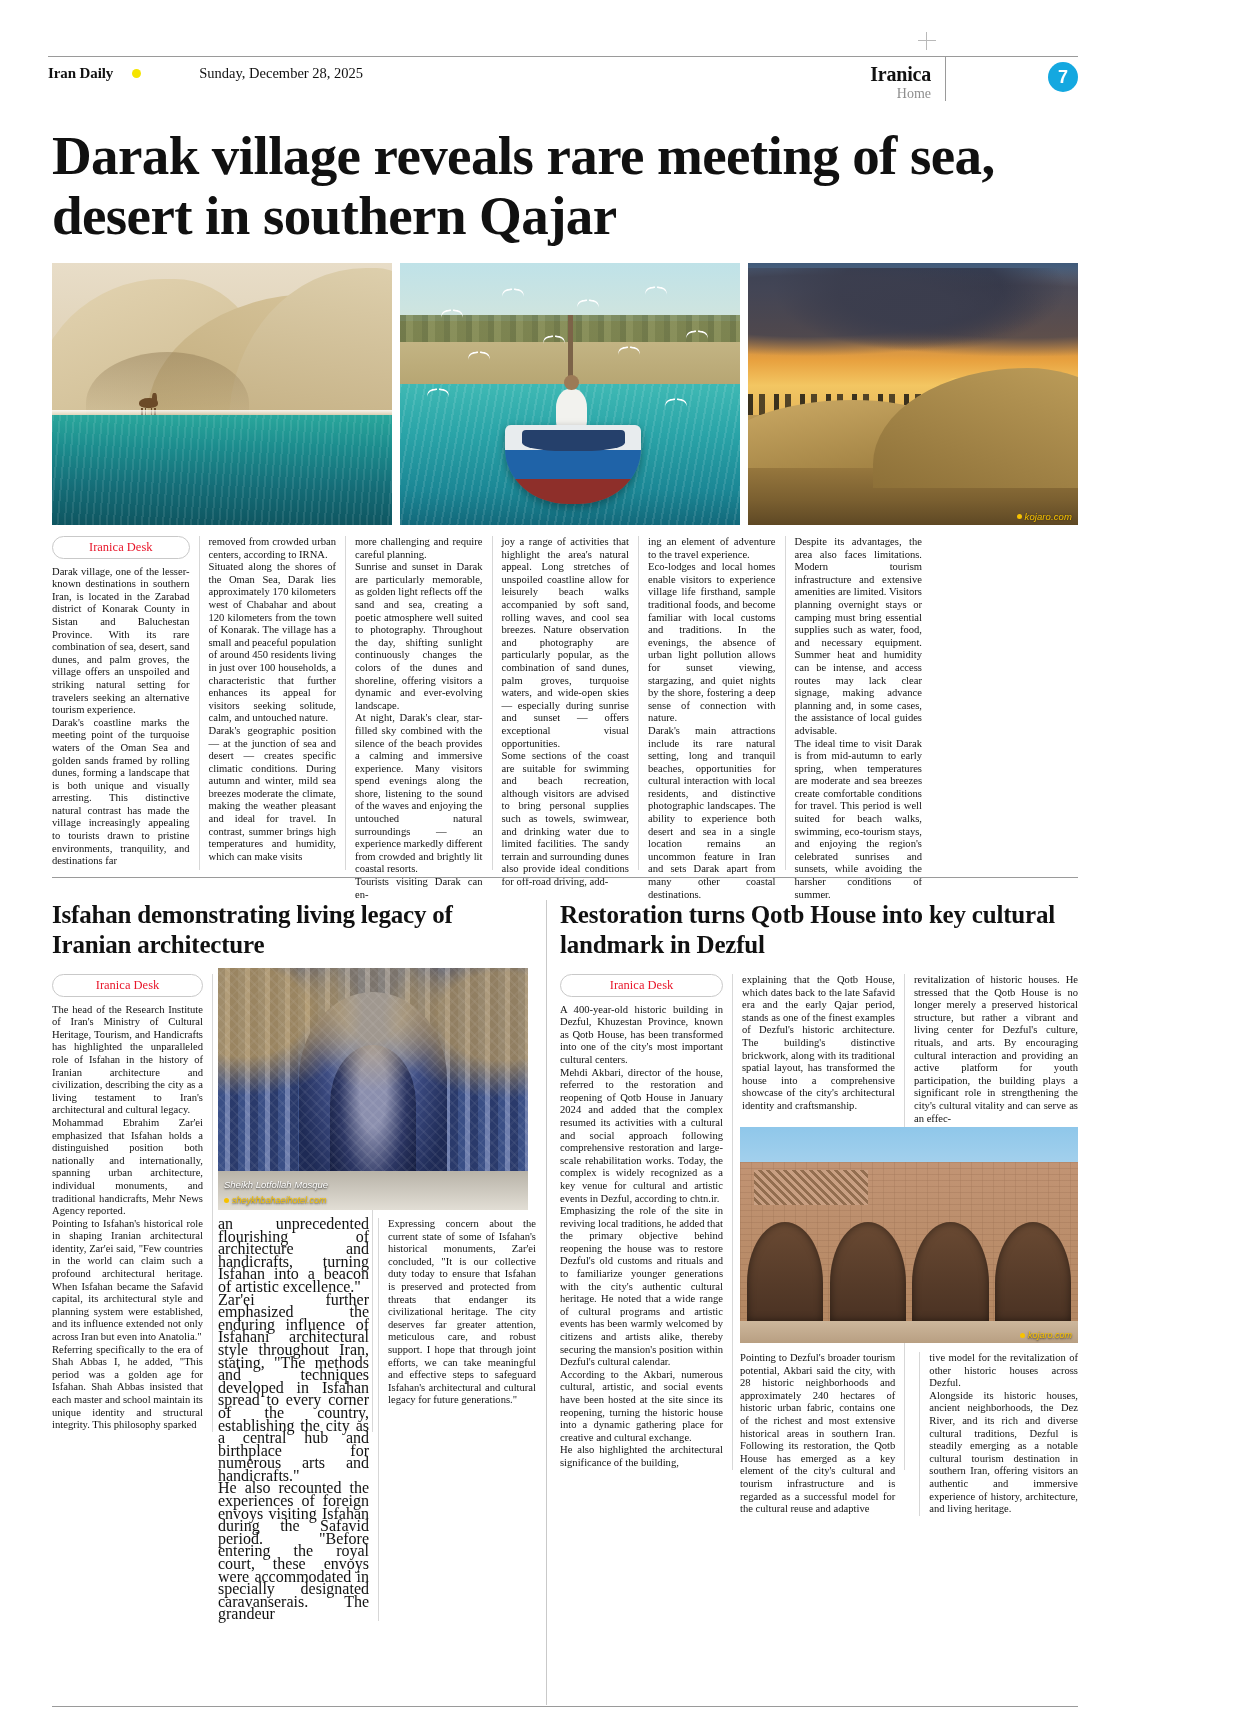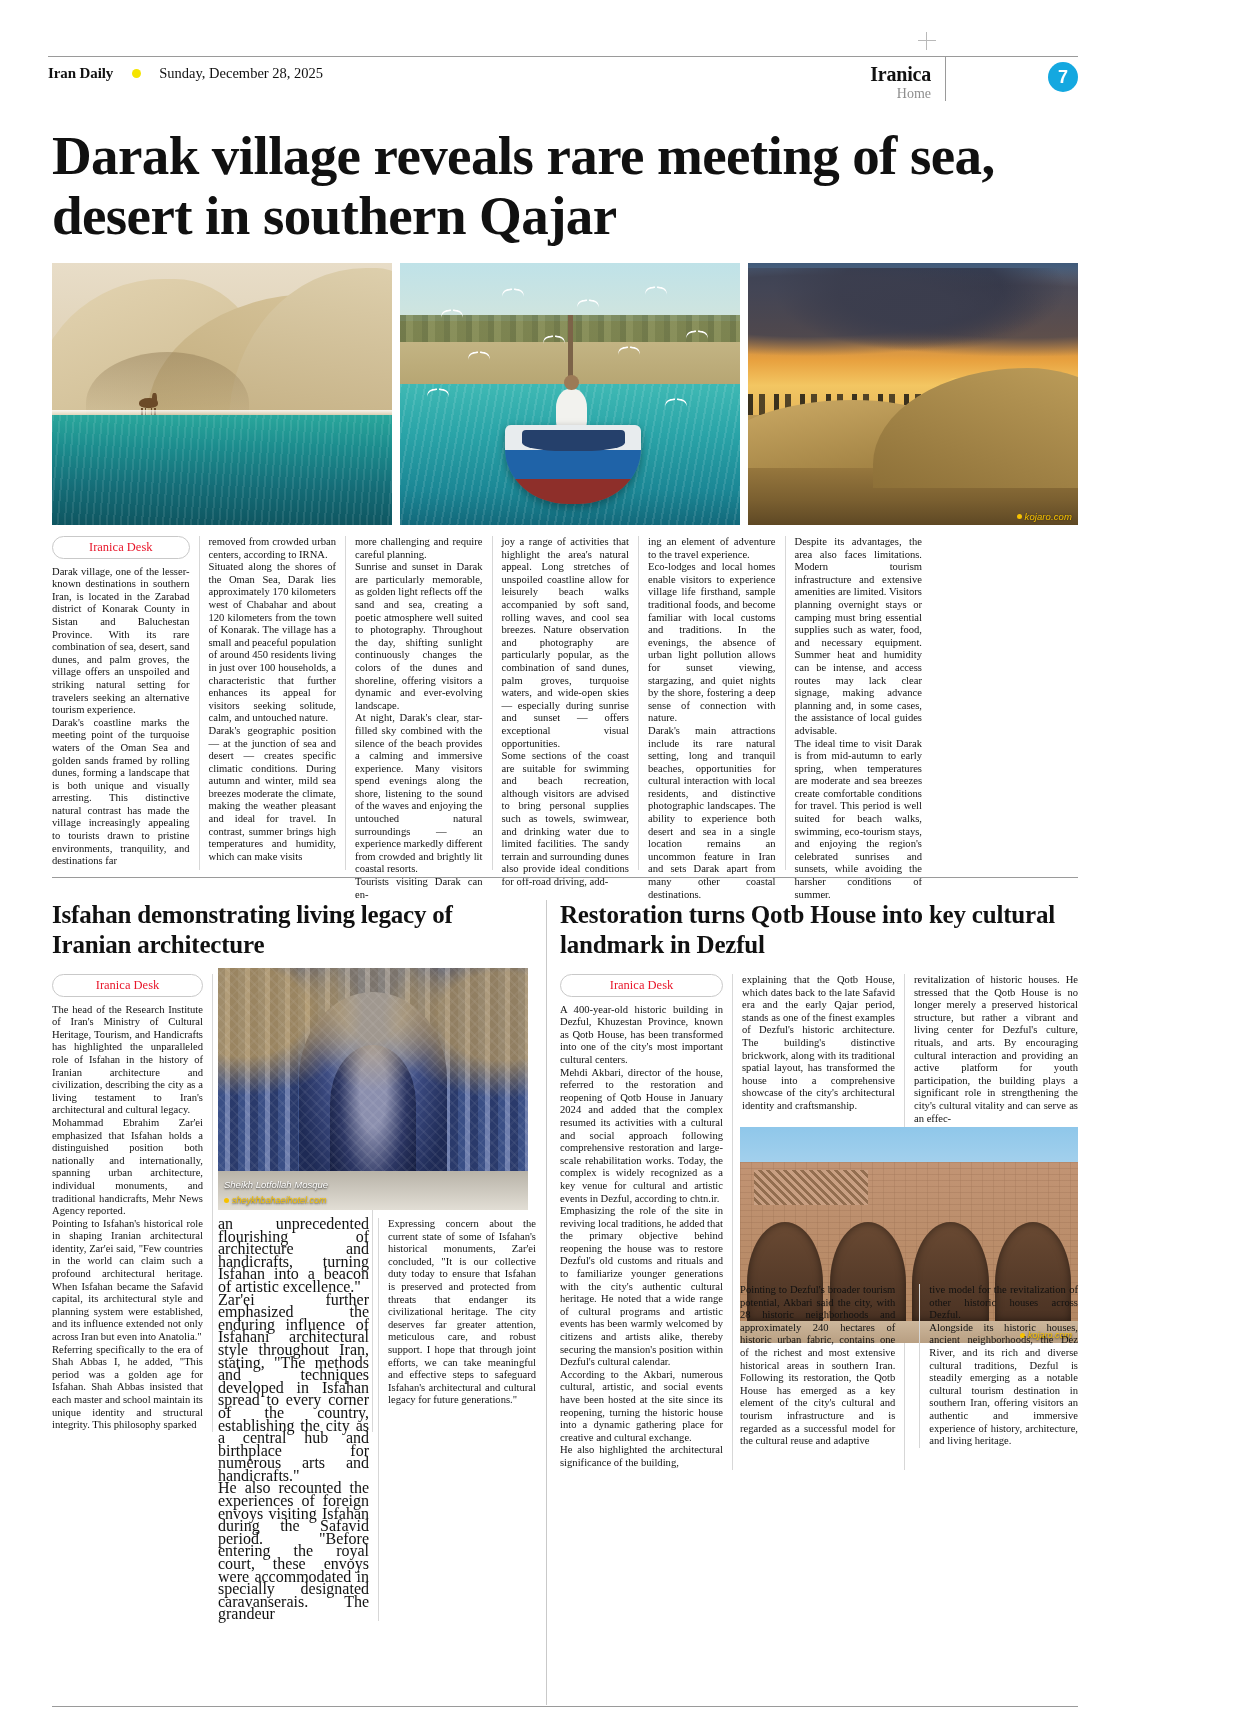--- a/index.html
+++ b/index.html
@@ -24,21 +24,21 @@
     position: absolute; left: 48px; top: 56px; width: 1030px; height: 48px;
     border-top: 1px solid #9a9a9a;
     display: flex; align-items: flex-start;
   }
   .mh-left { display: flex; align-items: baseline; padding-top: 8px; gap: 12px; }
   .mh-brand { font-weight: bold; font-size: 15px; letter-spacing: -0.1px; }
   .mh-dot {
     display: inline-block; width: 9px; height: 9px; border-radius: 50%;
     background: #f5e400; margin: 0 6px 0 7px;
   }
-  .mh-date { font-size: 14.5px; }
+  .mh-date { font-size: 14.5px; margin-left: 40px; }
   .mh-right {
     position: absolute; right: 0; top: 0; display: flex; align-items: flex-start; height: 48px;
   }
   .mh-section { text-align: right; padding-top: 6px; padding-right: 14px; border-right: 1px solid #9a9a9a; height: 44px;}
   .mh-section-title { font-weight: bold; font-size: 20px; line-height: 22px; letter-spacing: -0.2px; }
   .mh-section-sub { font-size: 14px; color: #8e8e8e; line-height: 17px; }
   .mh-pagenum {
     width: 30px; height: 30px; border-radius: 50%;
     background: #14a8e0; color: #fff; font-weight: bold; font-size: 18px;
     display: flex; align-items: center; justify-content: center;
@@ -235,21 +235,21 @@
   .dez-ground { position:absolute; left:0; right:0; bottom:0; height:10%;
      background: linear-gradient(#cdb79c,#b89f82); }
   .dez-credit {
     position:absolute; right:6px; bottom:3px; font-size:9px; font-style:italic; color:#f7c200;
     font-family:"Liberation Sans", sans-serif; text-shadow:0 1px 2px rgba(0,0,0,.8);
     display:flex; align-items:center; gap:3px;
   }
   .dez-credit .bullet { width:5px;height:5px;border-radius:50%;background:#f7c200;display:inline-block;}
 
   
-  .dez-under { position:absolute; left:740px; top:1284px; width:338px; display:flex;gap:15px; }
+  .dez-under { position:absolute; left:740px; top:1352px; width:338px; display:flex;gap:15px; }
   .du1 { width:172px; padding-right:9px; font-size:10.6px; line-height:12.6px; text-align:justify; hyphens:auto;}
   .du2 { width:166px; padding-left:9px; border-left:1px solid #d7d7d7; font-size:10.6px; line-height:12.6px; text-align:justify; hyphens:auto;}
 
   
   .isf-under { position:absolute; left:218px; top:1218px; width:318px; display:flex; }
   .iu1 { width:160px; padding-right:9px; font-size:16px; line-height:12.6px; text-align:justify; hyphens:auto;}
   .iu2 { width:158px; padding-left:9px; border-left:1px solid #d7d7d7; font-size:10.6px; line-height:12.6px; text-align:justify; hyphens:auto;}
 </style>
 </head>
 <body>

